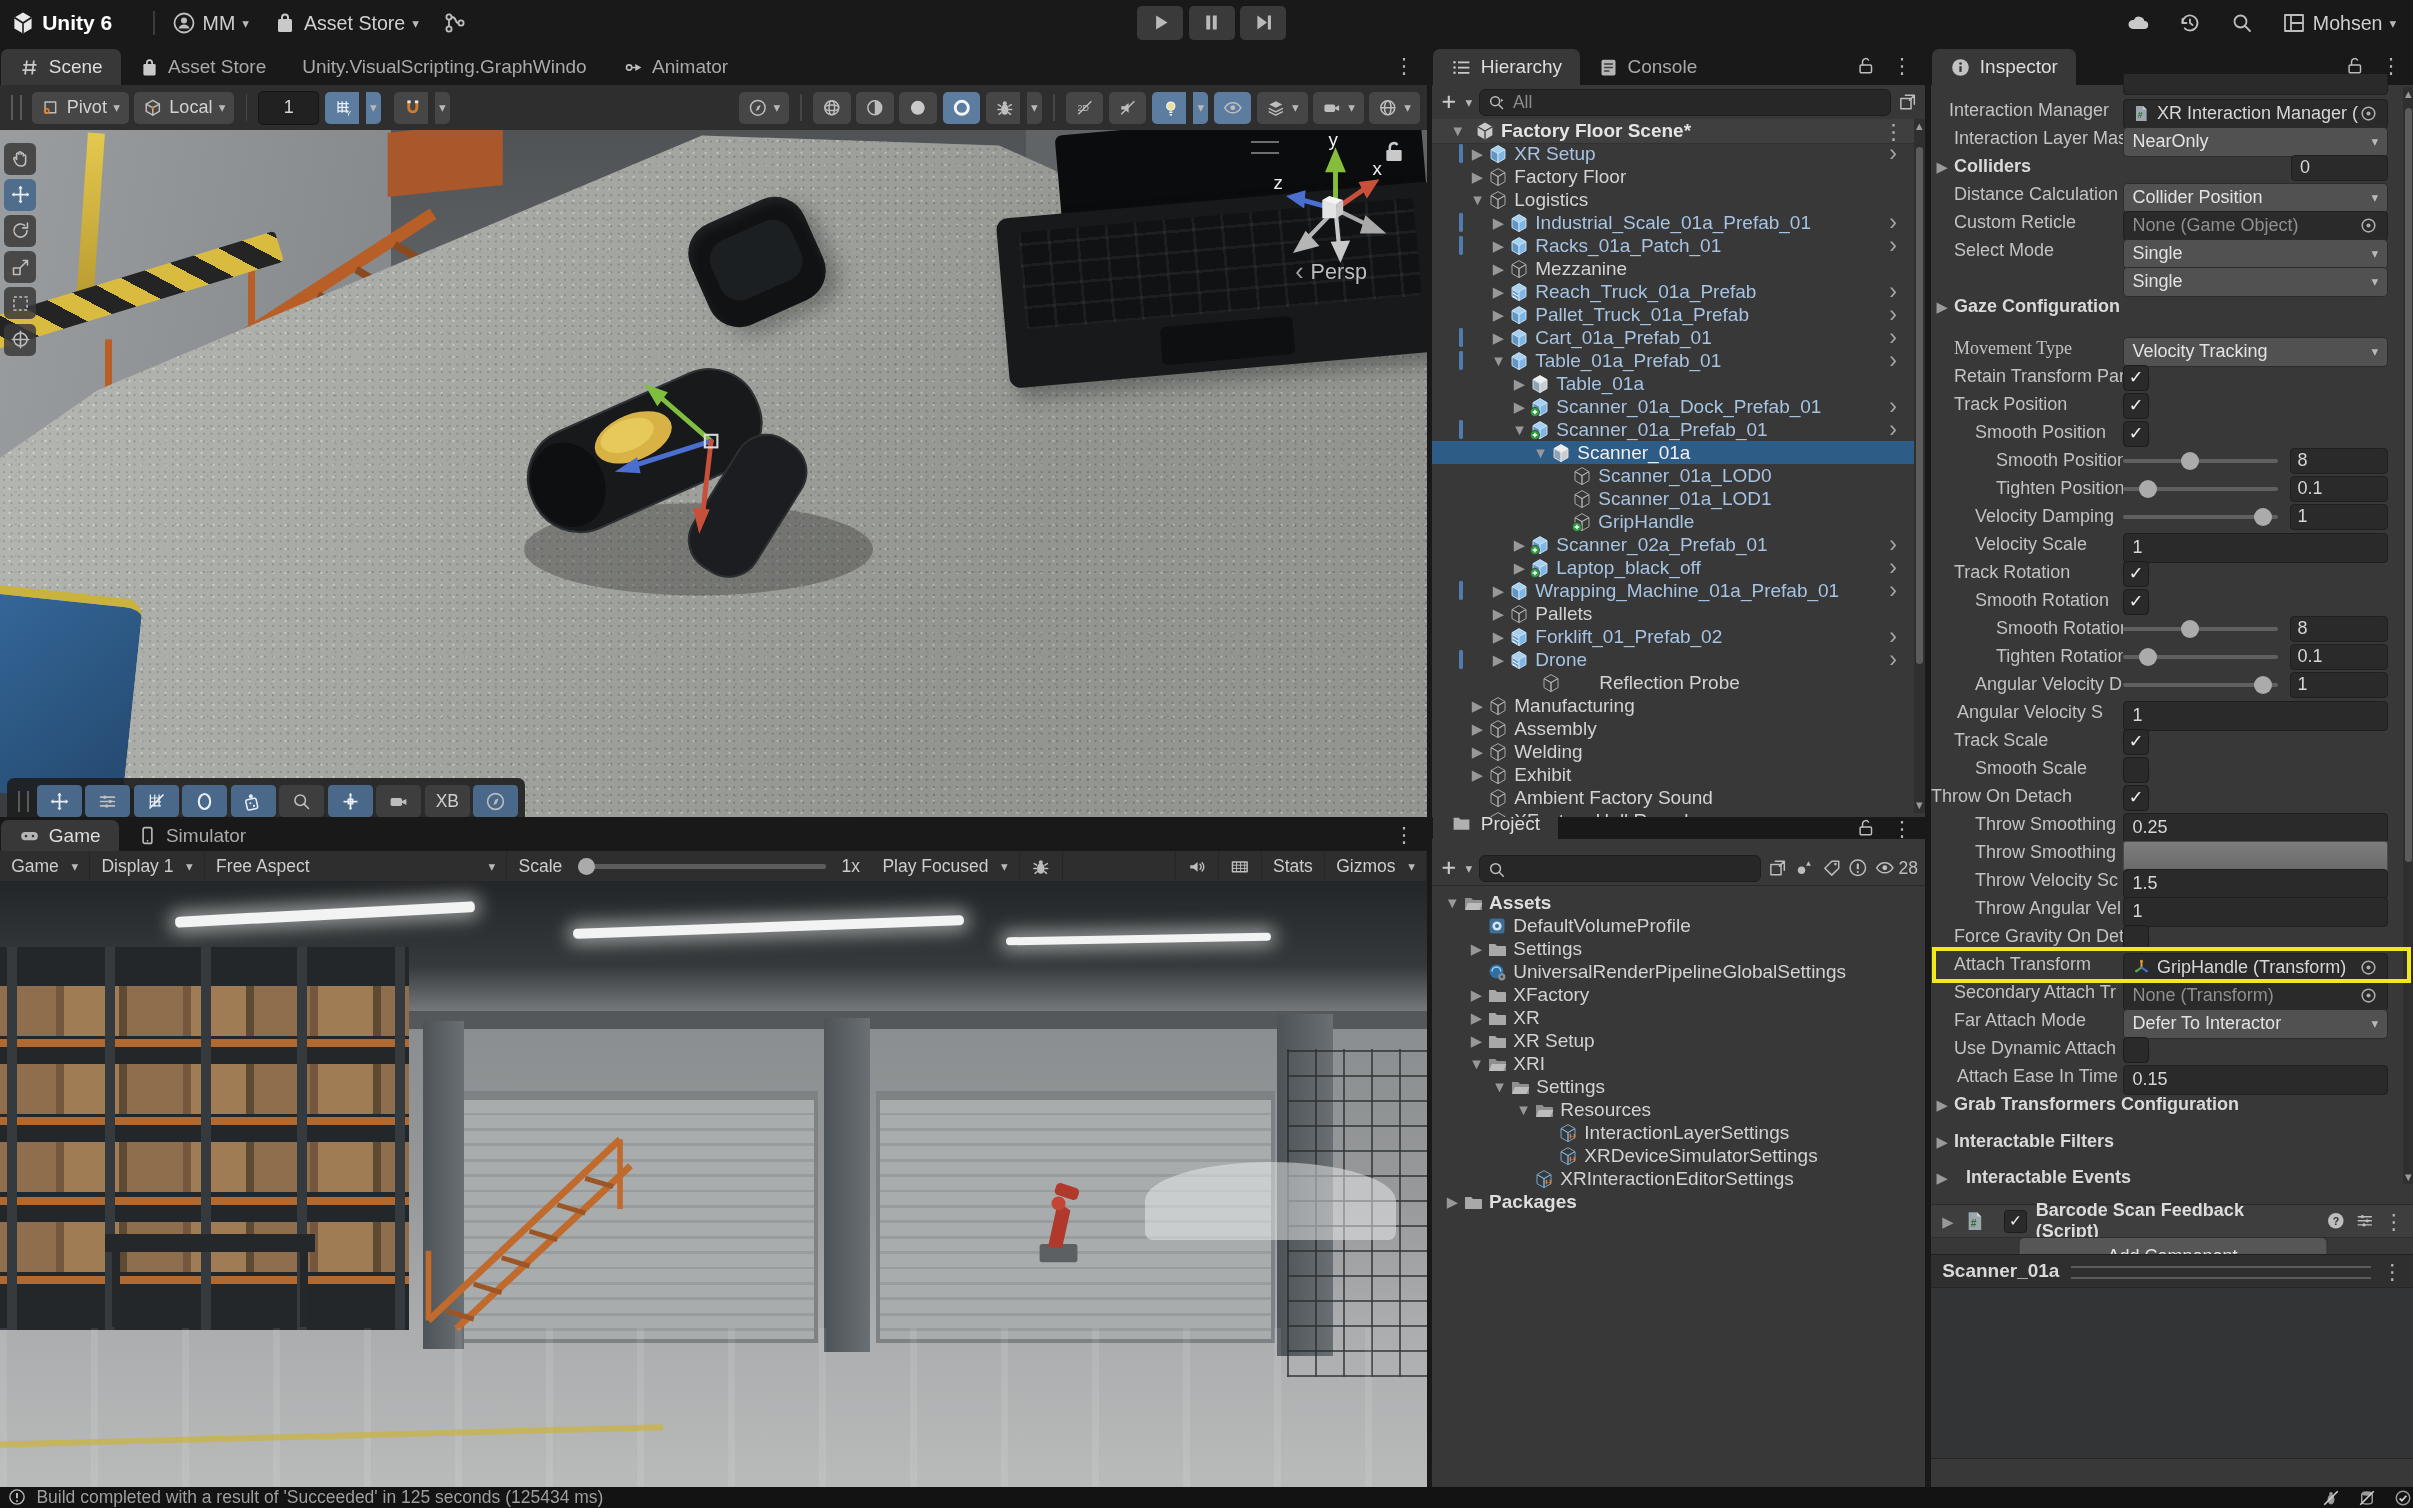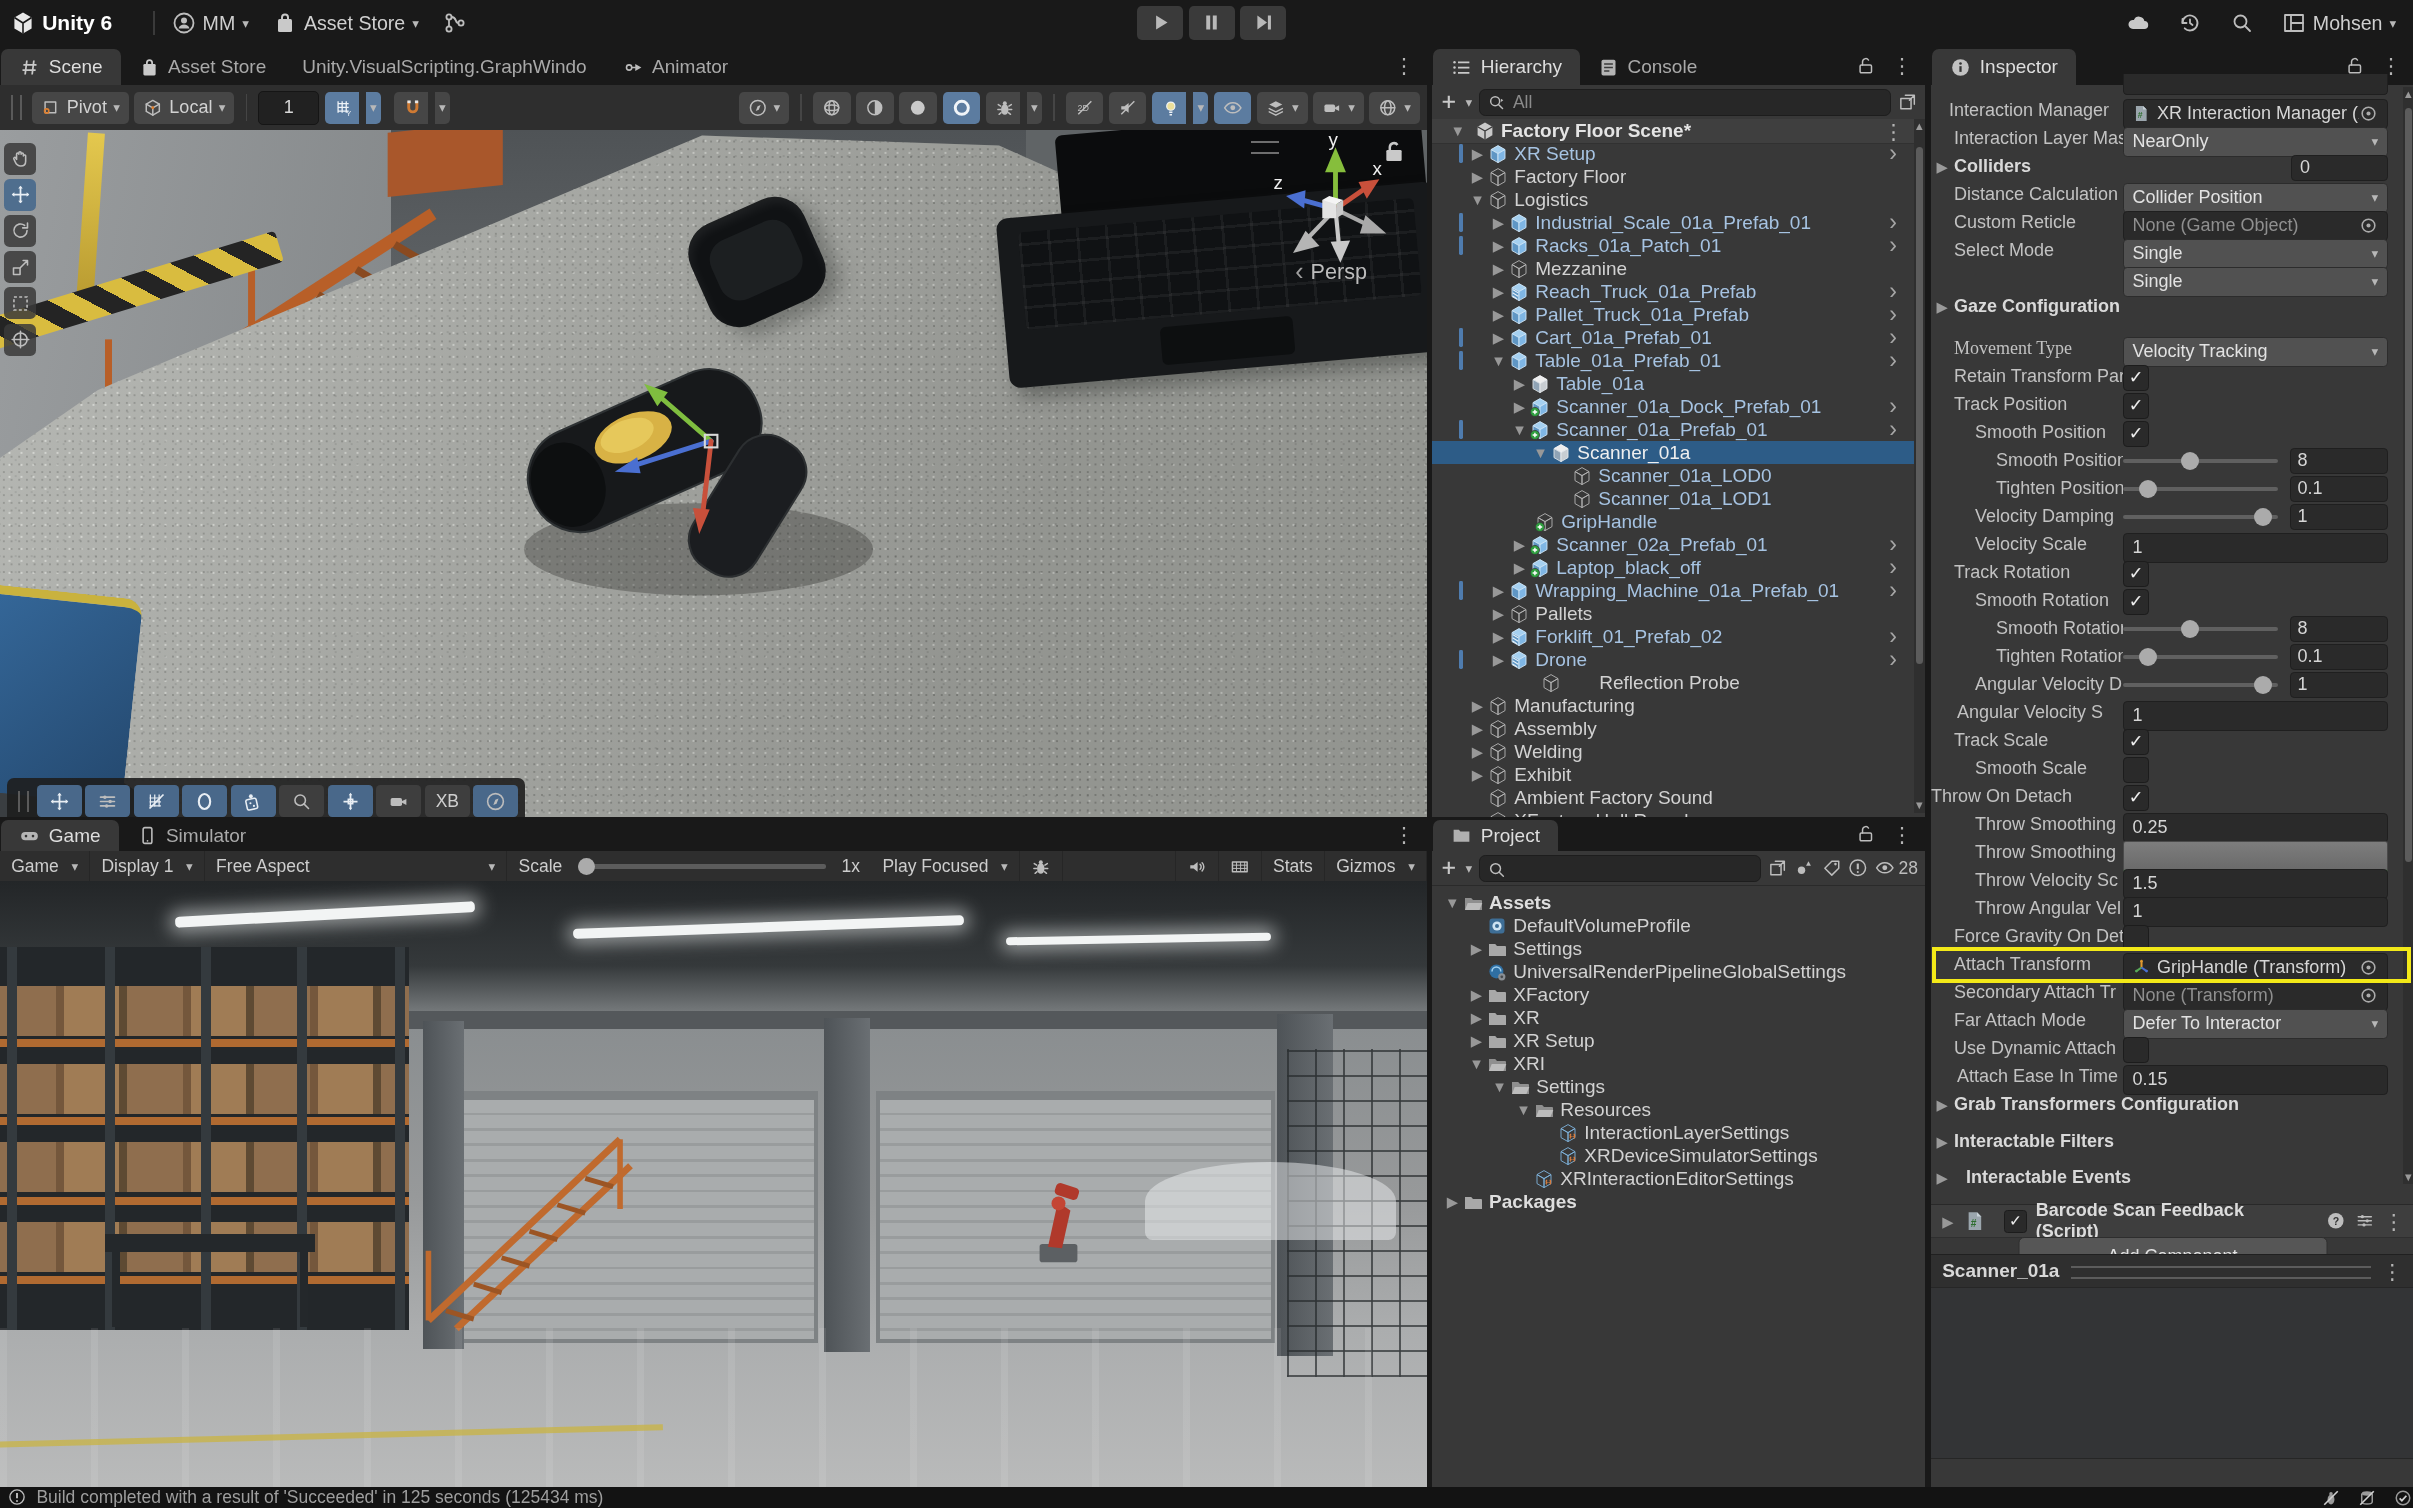--- a/index.html
+++ b/index.html
@@ -1083,21 +1083,21 @@
           <span class="arrow"></span>
           <span class="ticon">
             <svg viewBox="0 0 20 20">
               <polygon points="10,1.6 17,5.6 10,9.6 3,5.6" fill="none" stroke="#b4b4b4" stroke-width="0.9" stroke-linejoin="round"></polygon>
               <polygon points="3,5.6 10,9.6 10,18.6 3,14.6" fill="none" stroke="#b4b4b4" stroke-width="0.9" stroke-linejoin="round"></polygon>
               <polygon points="10,9.6 17,5.6 17,14.6 10,18.6" fill="none" stroke="#b4b4b4" stroke-width="0.9" stroke-linejoin="round"></polygon>
             </svg>
           </span>
           <span class="tlabel">Scanner_01a_LOD1</span>
         </div>
-        <div class="trow p" style="padding-left: 82px;">
+        <div class="trow p" style="padding-left: 119px;">
           <span class="arrow"></span>
           <span class="ticon">
             <svg viewBox="0 0 20 20">
               <polygon points="10,1.6 17,5.6 10,9.6 3,5.6" fill="none" stroke="#b4b4b4" stroke-width="0.9" stroke-linejoin="round"></polygon>
               <polygon points="3,5.6 10,9.6 10,18.6 3,14.6" fill="none" stroke="#b4b4b4" stroke-width="0.9" stroke-linejoin="round"></polygon>
               <polygon points="10,9.6 17,5.6 17,14.6 10,18.6" fill="none" stroke="#b4b4b4" stroke-width="0.9" stroke-linejoin="round"></polygon>
               <circle cx="4.9" cy="15" r="4.6" fill="#2e9e3e" stroke="#383838" stroke-width="0.8"></circle>
               <path d="M4.9 12.7v4.6M2.6 15h4.6" stroke="#fff" stroke-width="1.4"></path>
             </svg>
           </span>
@@ -1261,21 +1261,21 @@
         </div>
       </div>
     <div class="vscroll">
       <span class="varrow" style="top:1.4px">▲</span>
       <div class="vthumb" style="top:28px;height:517px"></div>
       <span class="varrow" style="bottom:1.4px">▼</span>
     </div>
   </section>
 
   <section class="pane" id="proj-pane">
-    <div class="tabs" style="height:34px">
+    <div class="tabs" style="height:22px">
       <span class="tab active" style="height:31px">
           <span>
             <svg viewBox="0 0 24 24">
               <path d="M3 5.5h6l1.8 2H21V19H3z" fill="#b0b0b0"></path>
             </svg>
           </span>
           <span>Project</span>
         </span>
       <span class="tools">
         <span>

